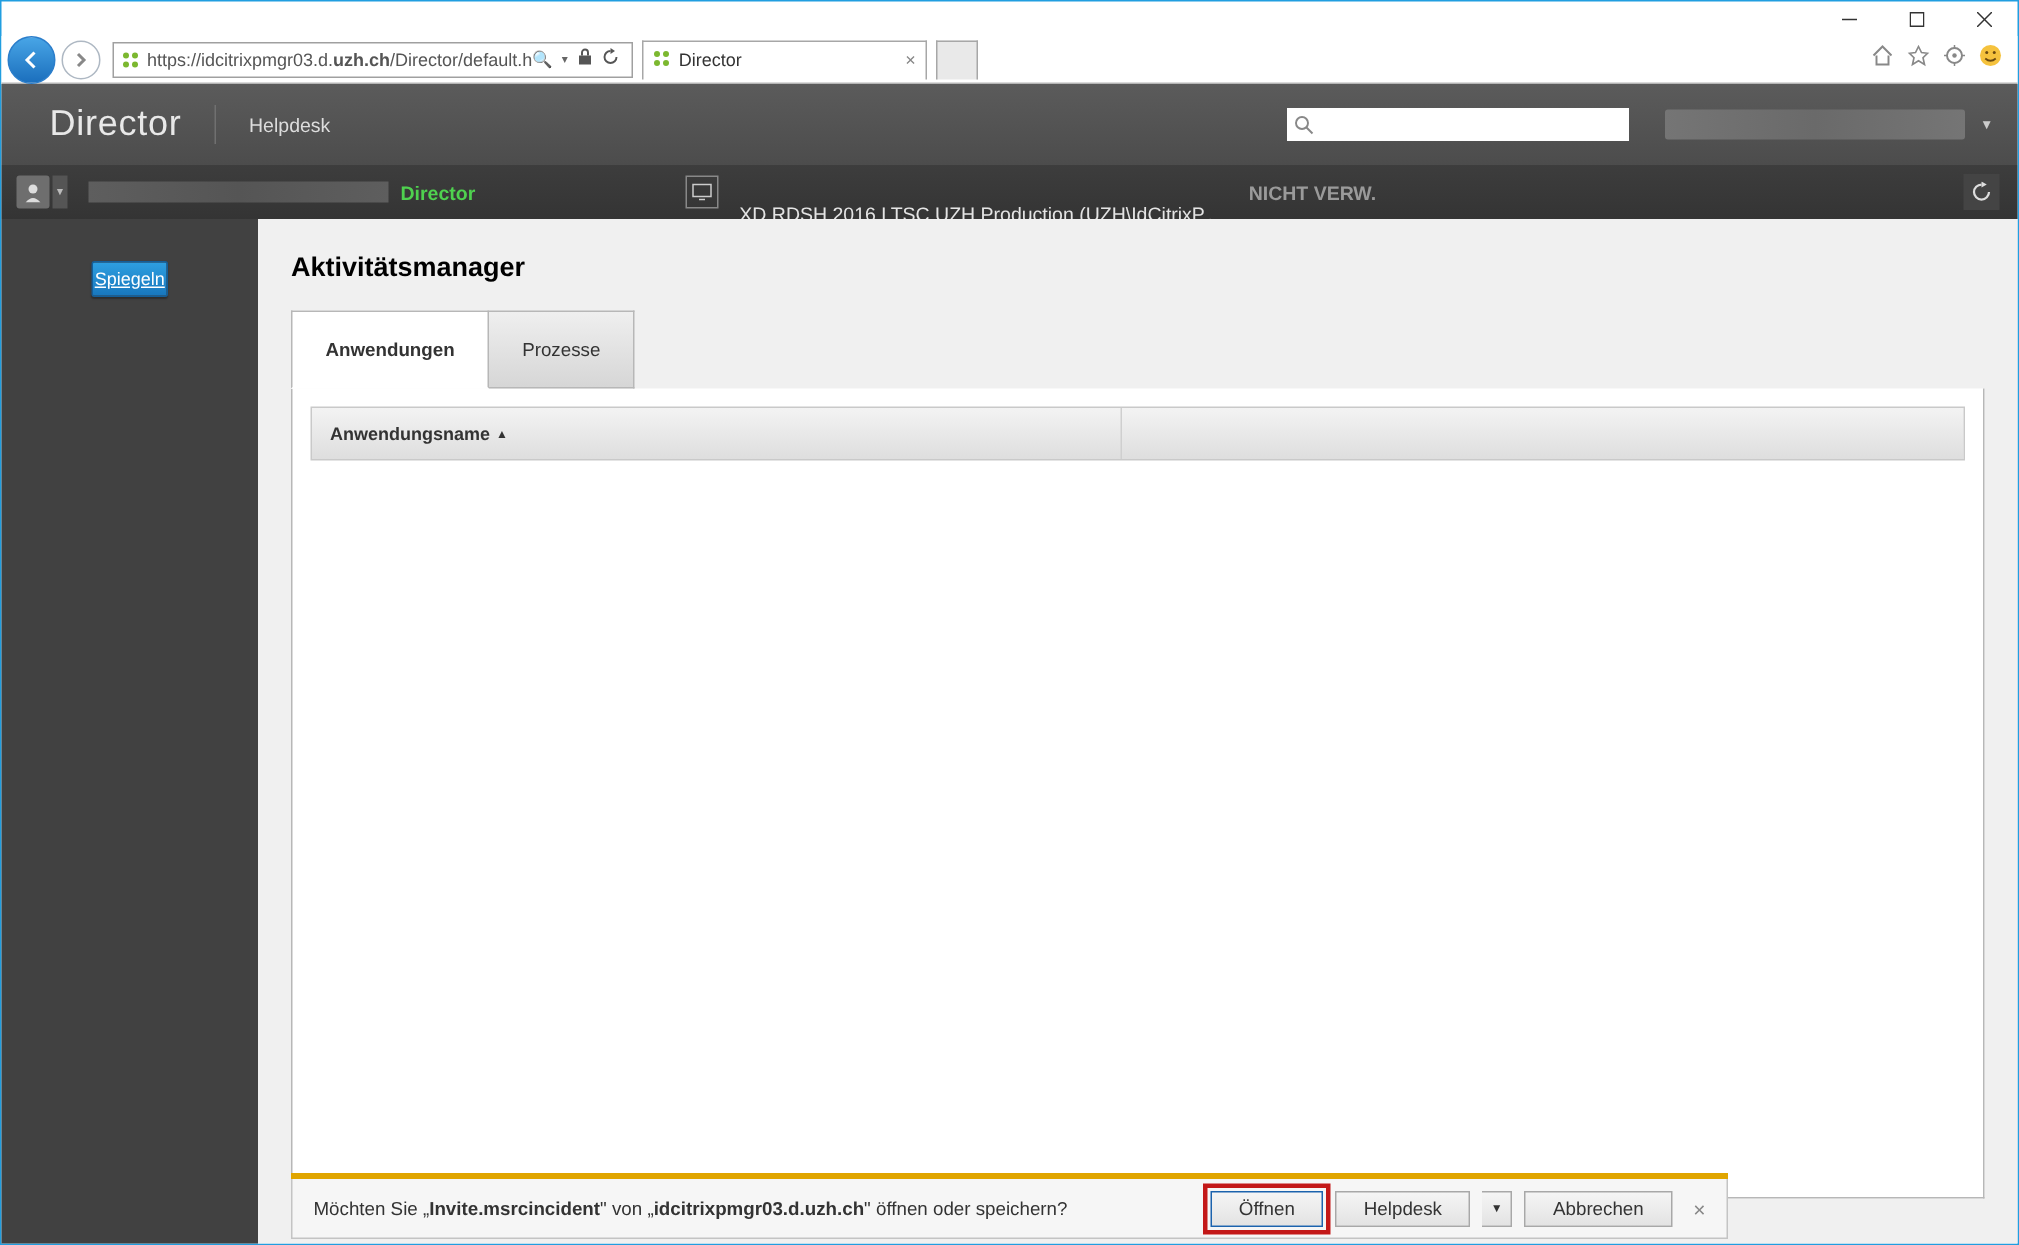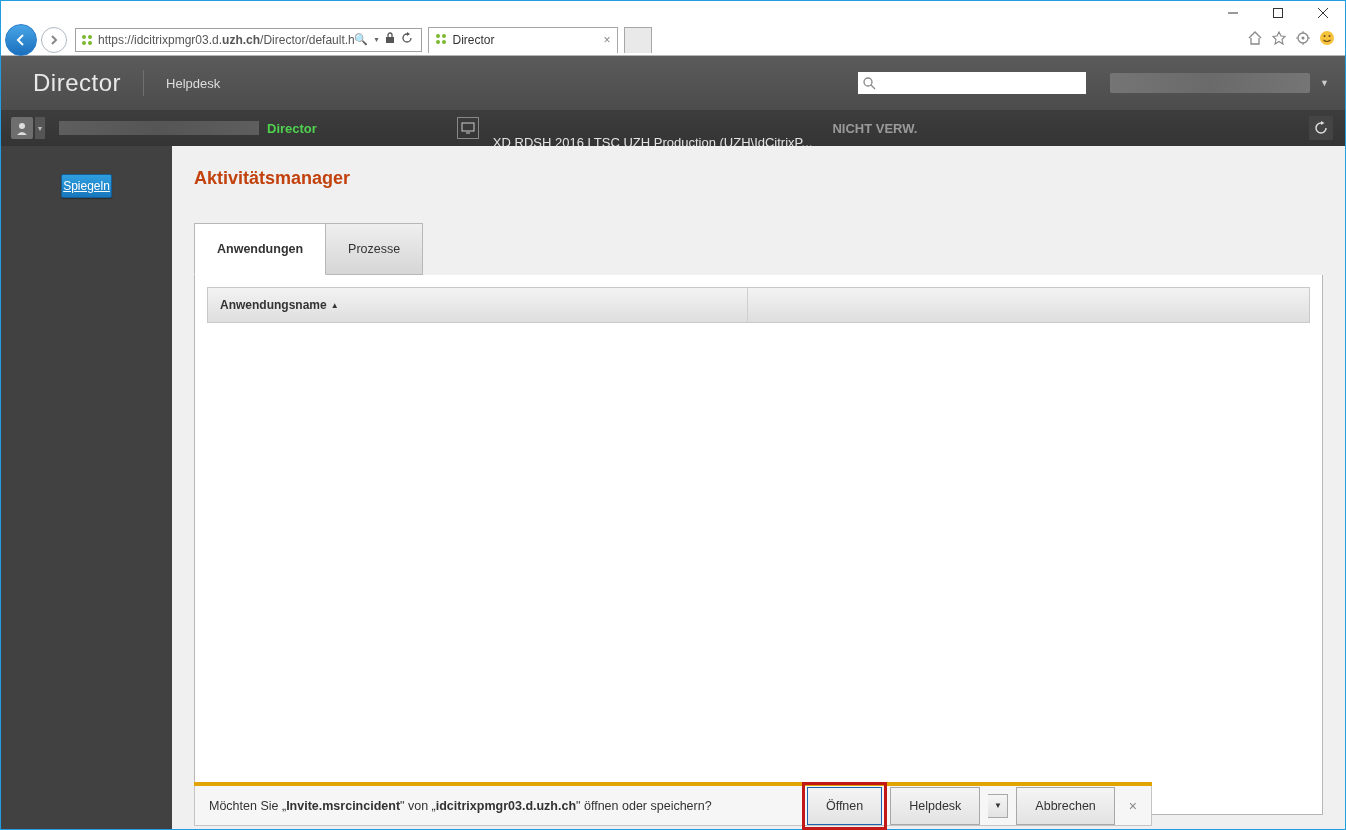--- a/index.html
+++ b/index.html
@@ -42,39 +42,39 @@
 .mon-ico { width:22px; height:22px; border:1px solid #888; margin-left:140px; display:flex; align-items:center; justify-content:center; }
 .sess-name { margin-left:14px; color:#e4e4e4;margin-top:28px; }
 .sess-stat { margin-left:20px; color:#9a9a9a; font-weight:600; }
 .refresh { margin-left:auto; margin-right:12px; width:24px; height:24px; background:#444; display:flex; align-items:center; justify-content:center; }
 
 
 .sidebar { position:absolute; top:146px; left:1px; width:171px; bottom:1px; background:#414141; padding-top:28px; text-align:center; }
 .side-btn { display:inline-block; padding:4px 1px; font-size:12px; color:#fff; background:linear-gradient(#2e9fe0,#1877bd); border:1px solid #145e98; border-radius:2px; box-shadow:0 1px 1px rgba(0,0,0,.3);text-decoration:underline; }
 
 .content { position:absolute; top:146px; left:172px; right:1px; bottom:1px; background:#f0f0f0; padding:22px 22px; }
-.page-title { font-size:18px; font-weight:600; color:#c2410c; margin-bottom:34px; }
+.page-title { font-size:18px; font-weight:600; color:#000000; margin-bottom:18px; }
 
 .tabs { display:flex; }
 .tabbtn { padding:18px 22px; font-size:12.5px; border:1px solid #b7b7b7; background:linear-gradient(#efefef,#d6d6d6); color:#333; cursor:pointer; }
 .tabbtn.active { background:#fff; border-bottom-color:#fff; font-weight:600; }
 .tabbtn + .tabbtn { border-left:none;text-align:right; }
 .tabbody { border:1px solid #b7b7b7; border-top:none; background:#fff; padding:12px; min-height:540px; }
 
 .tbl-head { display:flex; background:linear-gradient(#f3f3f3,#dedede); border:1px solid #c9c9c9; height:36px; align-items:center; font-size:12px; font-weight:600; color:#333; }
 .th { padding:0 12px; display:flex; align-items:center; gap:4px; }
 .th1 { flex:0 0 540px; border-right:1px solid #cfcfcf; height:100%; }
 .th2 { flex:1; }
 
 
 .dl-wrap { position:absolute; left:194px; right:194px; bottom:4px; }
 .dl-gold { height:4px; background:#e0a500; }
 .dl-bar { background:#f6f6f6; border:1px solid #c4c4c4; border-top:none; height:40px; display:flex; align-items:center; padding:0 14px; font-size:12.5px; color:#333; }
 .dl-text { flex:1; }
-.dl-btn { height:24px; padding:18px 18px; font-size:12.5px; background:linear-gradient(#f5f5f5,#e3e3e3); border:1px solid #a8a8a8; margin-left:8px; display:flex; align-items:center; }
+.dl-btn { height:24px; padding:4px 18px; font-size:12.5px; background:linear-gradient(#f5f5f5,#e3e3e3); border:1px solid #a8a8a8; margin-left:8px; display:flex; align-items:center; }
 .dl-btn.primary { border:1px solid #1c63ad; outline:3px solid #c31818; outline-offset:2px; }
 .dl-split { width:20px; padding:0; justify-content:center; border-left:none; }
 .dl-close { margin-left:14px; color:#888; font-size:14px; }
 </style>
 </head>
 <body>
 
 <div class="window-border"></div>
 
 <div class="titlebar">

